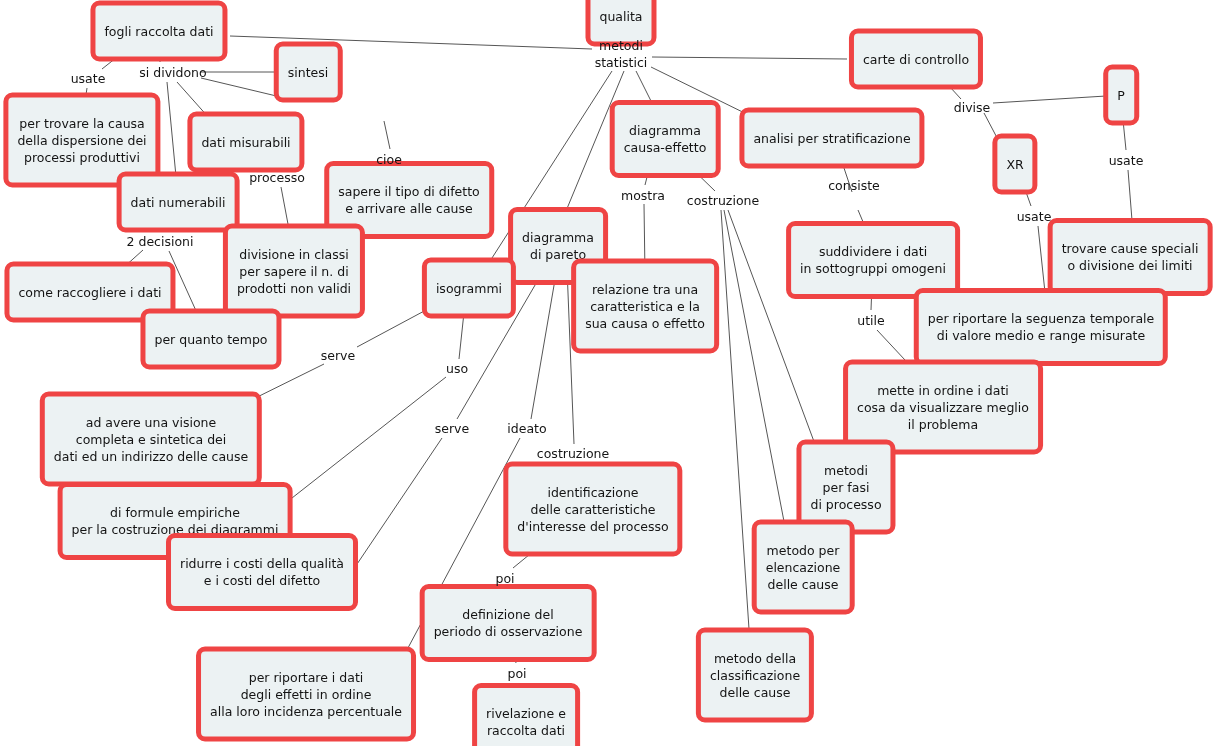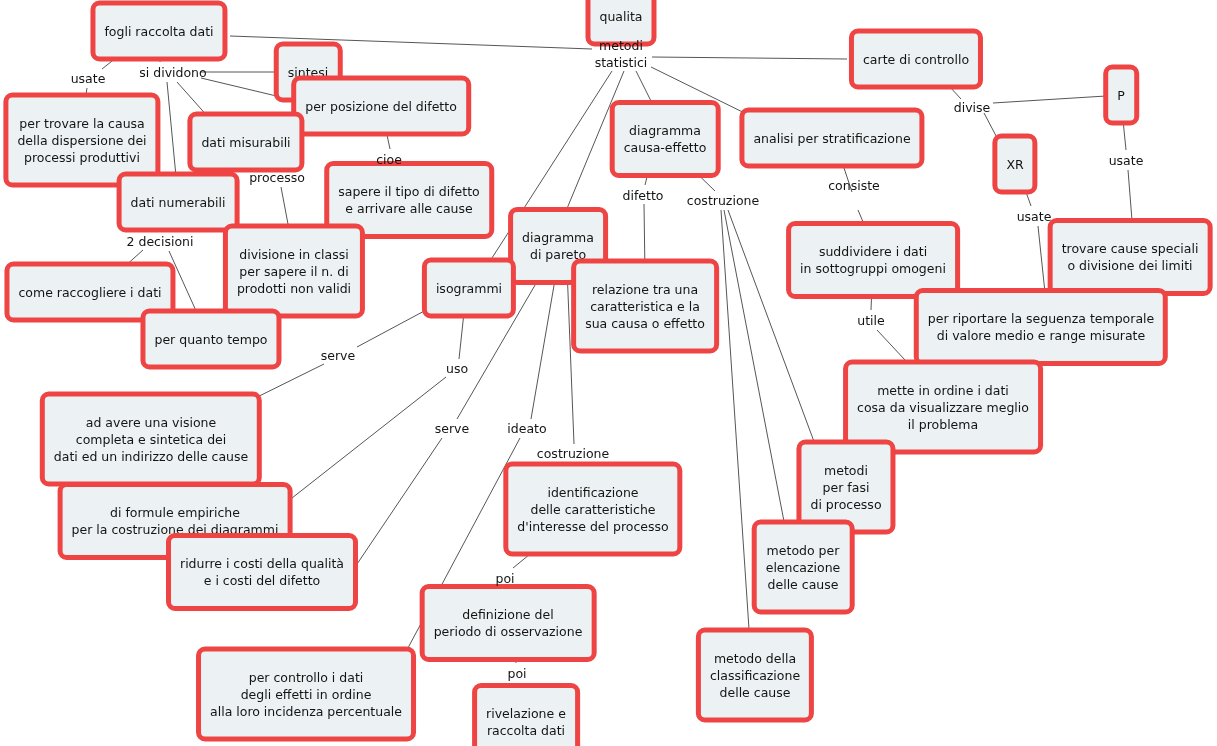--- a/index.html
+++ b/index.html
@@ -89,21 +89,20 @@
     <line x1="1021" y1="178" x2="1031" y2="206"></line>
     <line x1="1038" y1="226" x2="1046" y2="302"></line>
   </svg>
 
   <div class="node box" style="left:621px;top:16px">qualita</div>
   <div class="node textnode" style="left:621px;top:54px">metodi
 statistici</div>
   <div class="node box" style="left:159px;top:31px">fogli raccolta dati</div>
   <div class="node box" style="left:916px;top:59px">carte di controllo</div>
   <div class="node box" style="left:308px;top:72px">sintesi</div>
-  <div class="node box" style="left:381px;top:106px">per posizione del difetto</div>
   <div class="node box" style="left:82px;top:140px">per trovare la causa
 della dispersione dei
 processi produttivi</div>
   <div class="node box" style="left:246px;top:142px">dati misurabili</div>
   <div class="node box" style="left:665px;top:139px">diagramma
 causa-effetto</div>
   <div class="node box" style="left:832px;top:138px">analisi per stratificazione</div>
   <div class="node box" style="left:1121px;top:95px">P</div>
   <div class="node box" style="left:1015px;top:164px">XR</div>
   <div class="node box" style="left:178px;top:202px">dati numerabili</div>
@@ -143,35 +142,35 @@
   <div class="node box" style="left:803px;top:567px">metodo per
 elencazione
 delle cause</div>
   <div class="node box" style="left:262px;top:572px">ridurre i costi della qualità
 e i costi del difetto</div>
   <div class="node box" style="left:508px;top:623px">definizione del
 periodo di osservazione</div>
   <div class="node box" style="left:755px;top:675px">metodo della
 classificazione
 delle cause</div>
-  <div class="node box" style="left:306px;top:694px">per controllo i dati
+  <div class="node box" style="left:306px;top:694px">per riportare i dati
 degli effetti in ordine
 alla loro incidenza percentuale</div>
   <div class="node box" style="left:526px;top:722px">rivelazione e
 raccolta dati</div>
 
   <div class="node elabel" style="left:88px;top:78px">usate</div>
   <div class="node elabel" style="left:173px;top:72px">si dividono</div>
   <div class="node elabel" style="left:389px;top:159px">cioe</div>
   <div class="node elabel" style="left:277px;top:177px">processo</div>
   <div class="node elabel" style="left:160px;top:241px">2 decisioni</div>
   <div class="node elabel" style="left:972px;top:107px">divise</div>
   <div class="node elabel" style="left:1126px;top:160px">usate</div>
   <div class="node elabel" style="left:1034px;top:216px">usate</div>
-  <div class="node elabel" style="left:643px;top:195px">difetto</div>
+  <div class="node elabel" style="left:643px;top:195px">mostra</div>
   <div class="node elabel" style="left:723px;top:200px">costruzione</div>
   <div class="node elabel" style="left:854px;top:185px">consiste</div>
   <div class="node elabel" style="left:871px;top:320px">utile</div>
   <div class="node elabel" style="left:338px;top:355px">serve</div>
   <div class="node elabel" style="left:457px;top:368px">uso</div>
   <div class="node elabel" style="left:452px;top:428px">serve</div>
   <div class="node elabel" style="left:527px;top:428px">ideato</div>
   <div class="node elabel" style="left:573px;top:453px">costruzione</div>
   <div class="node elabel" style="left:505px;top:578px">poi</div>
   <div class="node elabel" style="left:517px;top:673px">poi</div>

